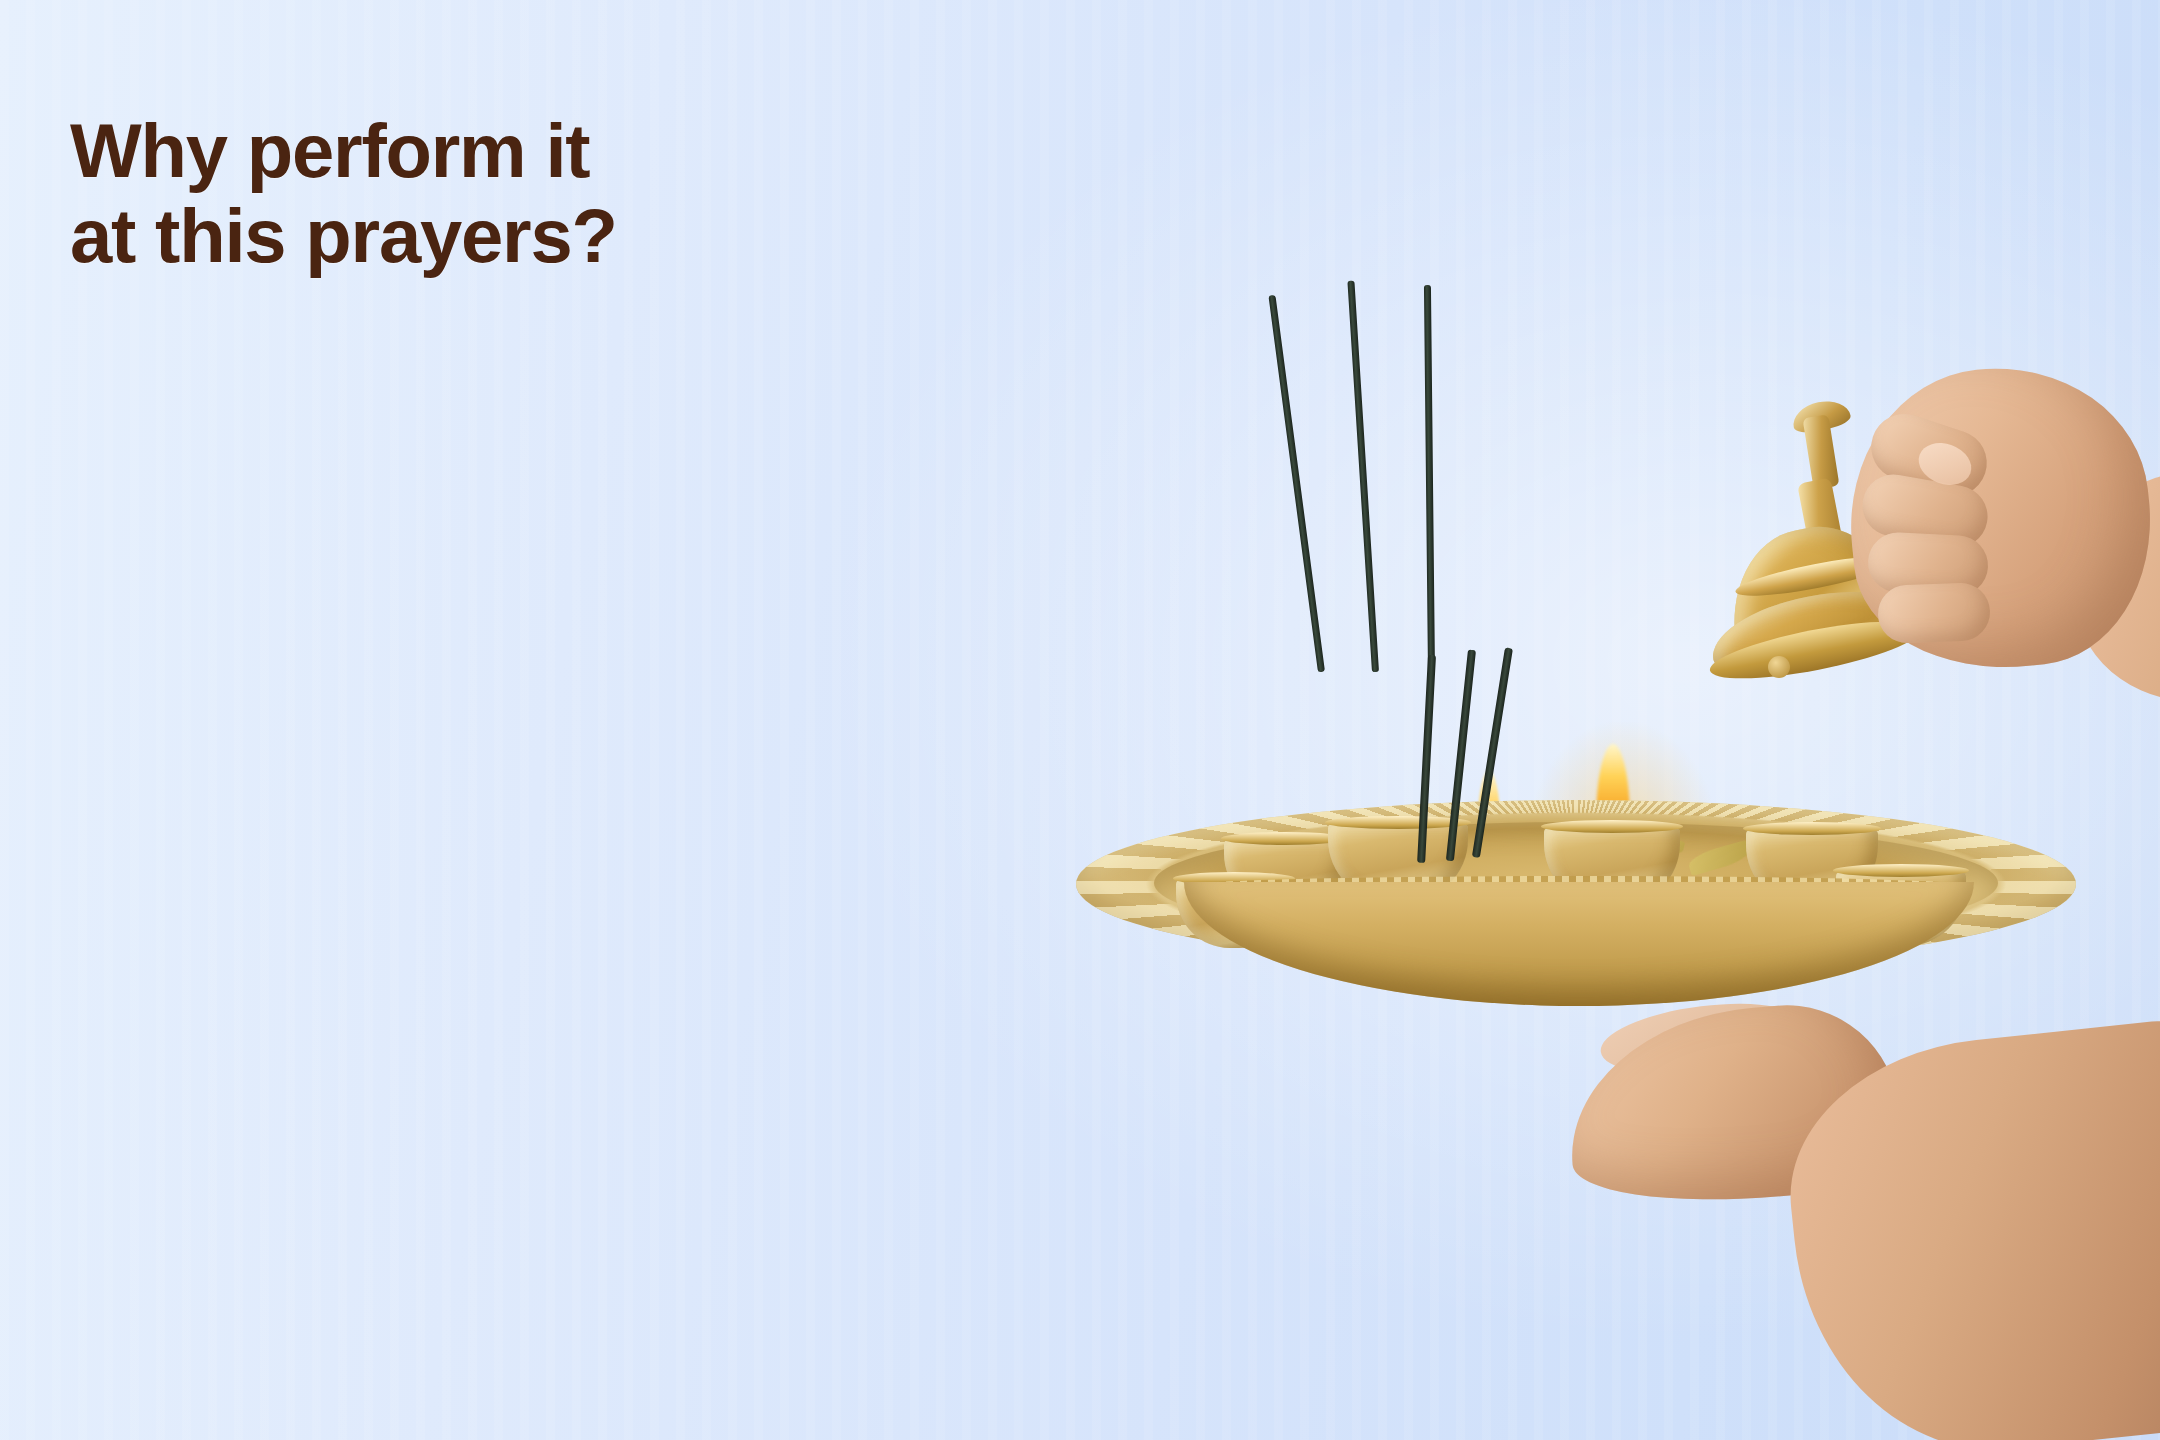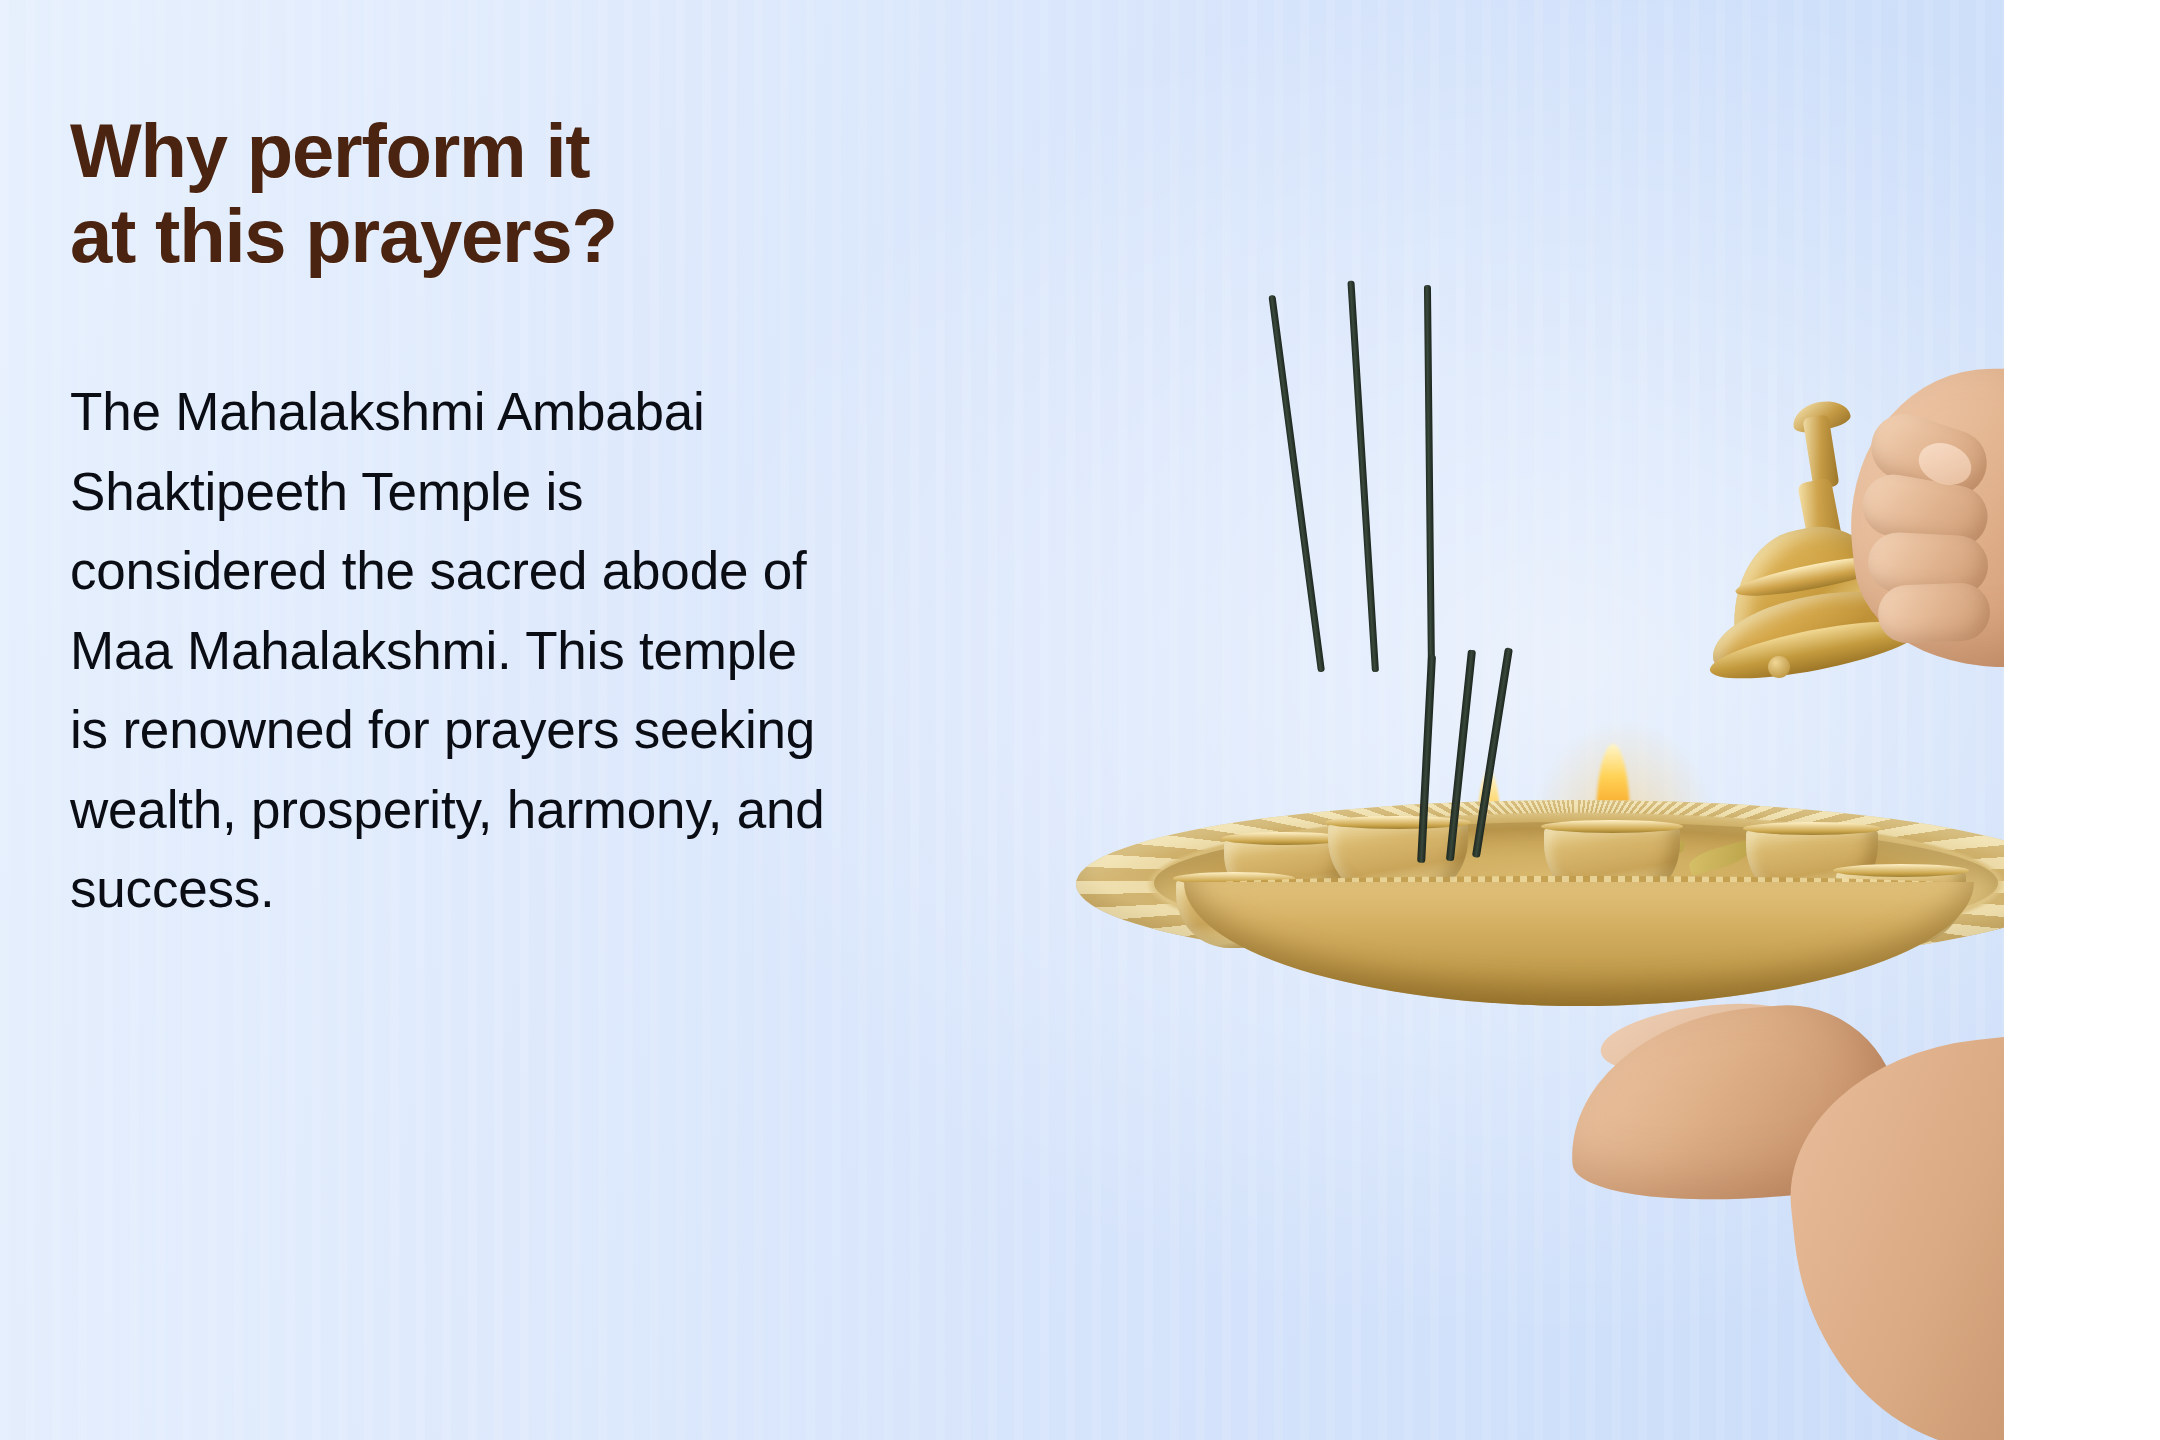--- a/index.html
+++ b/index.html
@@ -3,21 +3,21 @@
 <meta charset="utf-8">
 <style>
   * { margin:0; padding:0; box-sizing:border-box; }
   html, body {
     width:2160px; height:1440px;
     overflow:hidden;
     font-family:"Liberation Sans", sans-serif;
   }
   #stage{
     position:relative;
-    width:2004px; height:1440px;
+    width:2160px; height:1440px;
     background:
       radial-gradient(ellipse 1400px 1100px at 78% 46%, rgba(255,255,255,.55) 0%, rgba(255,255,255,0) 62%),
       linear-gradient(100deg, #e6f0fd 0%, #dfeafc 28%, #d6e4fb 58%, #cfe0fa 80%, #cadcf8 100%);
     overflow:hidden;
   }
   
   #stage::before{
     content:"";
     position:absolute; inset:0;
     background:repeating-linear-gradient(90deg,
@@ -251,21 +251,20 @@
 
 <div id="stage">
 
   <div class="copy">
 
     <div class="headline">
       <span class="ln">Why perform it</span>
       <span class="ln">at this prayers?</span>
     </div>
 
-    <p class="body-copy">The Mahalakshmi Ambabai Shaktipeeth Temple is considered the sacred abode of Maa Mahalakshmi. This temple is renowned for prayers seeking wealth, prosperity, harmony, and success.</p>
   </div>
 
   <div class="photo">
 
     <div class="incense inc1"></div>
     <div class="incense inc2"></div>
     <div class="incense inc3"></div>
 
     <div class="bell-grp">
       <div class="arm-top"></div>

